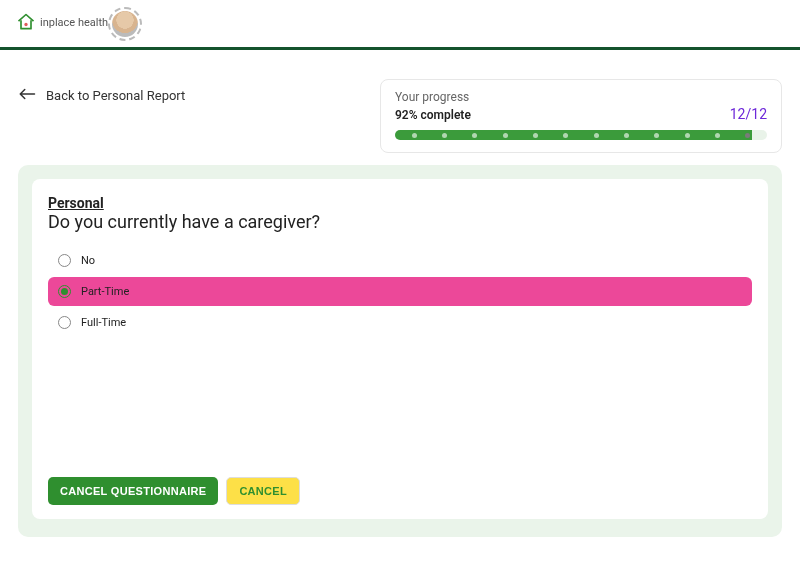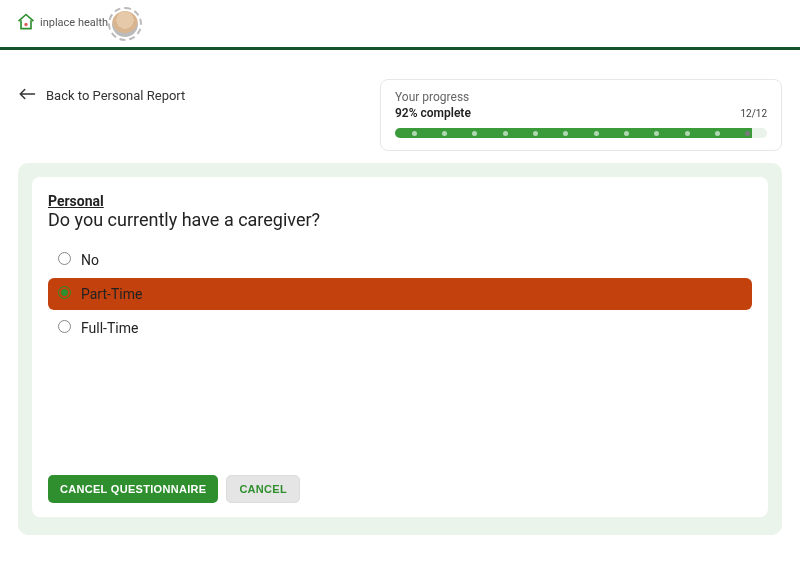--- a/index.html
+++ b/index.html
@@ -79,22 +79,22 @@
     display: flex;
     justify-content: space-between;
     align-items: baseline;
     margin-bottom: 8px;
   }
   .progress-pct {
     font-size: 12px;
     font-weight: 600;
   }
   .progress-count {
-    font-size: 10px;
-    color: #404040;
+    font-size: 14px;
+    color: #6d28d9;
   }
   .progress-track {
     position: relative;
     height: 10px;
     border-radius: 999px;
     background: #e9f3e9;
     overflow: hidden;
   }
   .progress-fill {
     position: absolute;
@@ -152,25 +152,25 @@
     display: flex;
     flex-direction: column;
     gap: 2px;
   }
   .option {
     display: flex;
     align-items: flex-start;
     gap: 10px;
     padding: 8px 10px;
     border-radius: 6px;
-    font-size: 14px;
+    font-size: 11px;
     cursor: pointer;
   }
   .option.selected {
-    background: #c2410c;
+    background: #ec4899;
   }
   .radio {
     width: 13px; height: 13px;
     border: 1.5px solid #888;
     border-radius: 50%;
     display: inline-flex;
     align-items: center;
     justify-content: center;
     flex-shrink: 0;
   }
@@ -194,21 +194,21 @@
     color: #fff;
     border: none;
     border-radius: 5px;
     padding: 8px 12px;
     font-size: 11px;
     font-weight: 700;
     letter-spacing: 0.3px;
     cursor: pointer;
   }
   .btn-secondary {
-    background: #e5e5e5;
+    background: #fde047;
     color: #2f8f2f;
     border: 1px solid #ddd;
     border-radius: 5px;
     padding: 6px 12px;
     font-size: 11px;
     font-weight: 600;
     letter-spacing: 0.3px;
     cursor: pointer;
   }
 </style>

